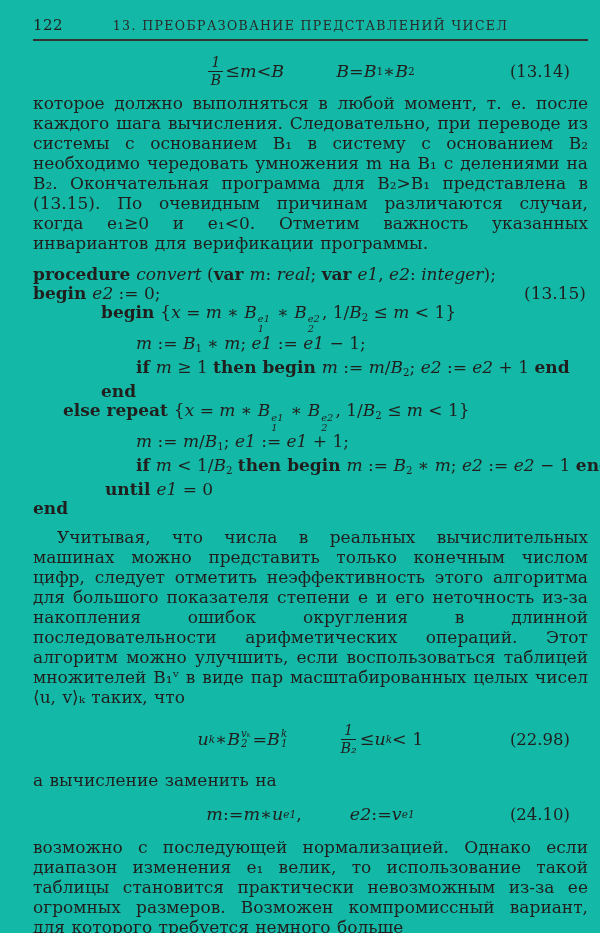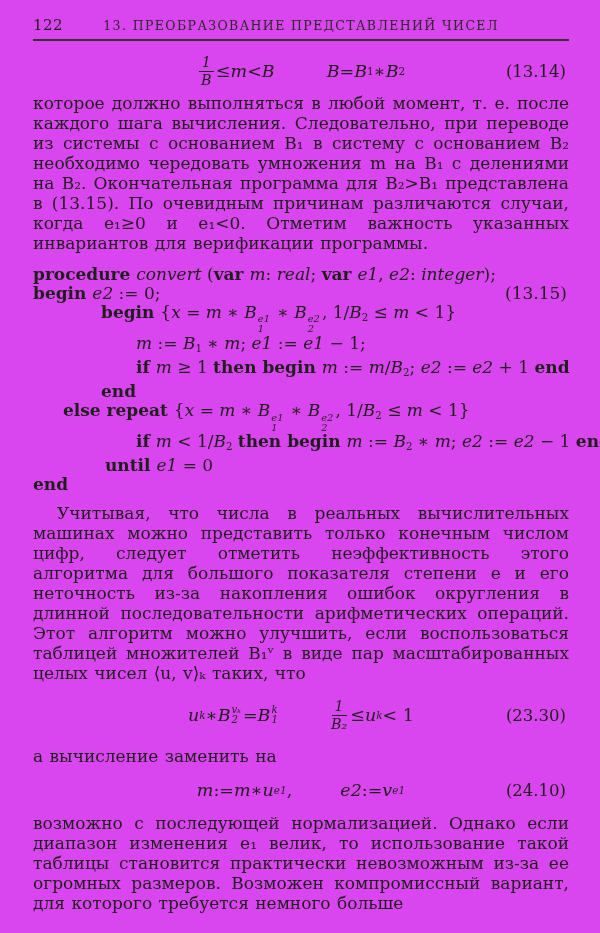--- a/index.html
+++ b/index.html
@@ -1,24 +1,24 @@
 <!DOCTYPE html>
 <html lang="ru"><head>
 <meta charset="utf-8">
 <style>
   html,body{margin:0;padding:0;background:#e8e6e2;}
   .page{
     position:relative;
     width:600px;height:933px;
     margin:0 auto;
-    background:#d946ef;
+    background:#14b8a6;
     color:#201f1d;
     font-family:"DejaVu Serif","Liberation Serif",serif;
     box-sizing:border-box;
-    padding:16px 31px 0 33px;
+    padding:16px 12px 0 33px;
     overflow:hidden;
   }
   
   .running-head{
     display:flex;align-items:baseline;
     font-size:14px;
   }
   .page-num{width:48px;font-size:15px;letter-spacing:.5px;}
   .run-title{
     flex:1;text-align:center;
@@ -42,21 +42,21 @@
   
   .formula{
     position:relative;
     margin:7px 0 5px 0;
     min-height:34px;
     display:flex;align-items:center;justify-content:center;
     font-size:17.5px;
   }
   .formula-math{display:inline-flex;align-items:center;white-space:nowrap;}
   .formula-label{
-    position:absolute;right:3px;top:50%;
+    position:absolute;right:18px;top:50%;
     transform:translateY(-50%);
     font-size:16.5px;
   }
   .frac{
     display:inline-flex;flex-direction:column;align-items:center;
     vertical-align:middle;
     font-size:.82em;line-height:1.15;font-style:italic;
     margin:0 2px;
   }
   .frac .num{border-bottom:1.4px solid #201f1d;padding:0 3px;}
@@ -138,20 +138,21 @@
         <div class="code-line" style="padding-left: 103px;"><span class="id">m</span><span class=""> := </span><span class="id">B</span><span class="sb">1</span><span class=""> ∗ </span><span class="id">m</span><span class="">; </span><span class="id">e1</span><span class=""> := </span><span class="id">e1</span><span class=""> − 1;</span></div>
         <div class="code-line" style="padding-left: 103px;"><span class="kw">if </span><span class="id">m</span><span class=""> ≥ 1 </span><span class="kw">then begin </span><span class="id">m</span><span class=""> := </span><span class="id">m</span><span class="">/</span><span class="id">B</span><span class="sb">2</span><span class="">; </span><span class="id">e2</span><span class=""> := </span><span class="id">e2</span><span class=""> + 1 </span><span class="kw">end</span></div>
         <div class="code-line" style="padding-left: 68px;"><span class="kw">end</span></div>
         <div class="code-line" style="padding-left: 30px;"><span class="kw">else repeat </span><span class="">{</span><span class="id">x</span><span class=""> = </span><span class="id">m</span><span class=""> ∗ </span><span class="id">B</span><span class="ss">
             <span>e1</span>
             <span>1</span>
           </span><span class=""> ∗ </span><span class="id">B</span><span class="ss">
             <span>e2</span>
             <span>2</span>
           </span><span class="">,  1/</span><span class="id">B</span><span class="sb">2</span><span class=""> ≤ </span><span class="id">m</span><span class=""> &lt; 1}</span></div>
+        <div class="code-line" style="padding-left: 103px;"><span class="id">m</span><span class=""> := </span><span class="id">m</span><span class="">/</span><span class="id">B</span><span class="sb">1</span><span class="">; </span><span class="id">e1</span><span class=""> := </span><span class="id">e1</span><span class=""> + 1;</span></div>
         <div class="code-line" style="padding-left: 103px;"><span class="kw">if </span><span class="id">m</span><span class=""> &lt; 1/</span><span class="id">B</span><span class="sb">2</span><span class=""> </span><span class="kw">then begin </span><span class="id">m</span><span class=""> := </span><span class="id">B</span><span class="sb">2</span><span class=""> ∗ </span><span class="id">m</span><span class="">; </span><span class="id">e2</span><span class=""> := </span><span class="id">e2</span><span class=""> − 1 </span><span class="kw">end</span></div>
         <div class="code-line" style="padding-left: 72px;"><span class="kw">until </span><span class="id">e1</span><span class=""> = 0</span></div>
         <div class="code-line" style="padding-left: 0px;"><span class="kw">end</span></div>
       </div>
   </div>
 
   <p class="body-par first-indent">Учитывая, что числа в реальных вычислительных машинах можно представить только конечным числом цифр, следует отметить неэффективность этого алгоритма для большого показателя степени e и его неточность из-за накопления ошибок округления в длинной последовательности арифметических операций. Этот алгоритм можно улучшить, если воспользоваться таблицей множителей B₁ᵛ в виде пар масштабированных целых чисел ⟨u, v⟩ₖ таких, что</p>
 
   <div class="formula" style="min-height:50px;">
     <span class="formula-math">
@@ -172,21 +173,21 @@
         <span class="gap" style="width: 48px;"></span>
         <span class="frac">
           <span class="num">1</span>
           <span class="den">B₂</span>
         </span>
         <span class=""> ≤ </span>
         <span class="id">u</span>
         <span class="sbi">k</span>
         <span class=""> &lt; 1</span>
       </span>
-    <span class="formula-label">(23.30)</span>
+    <span class="formula-label">(22.98)</span>
   </div>
 
   <p class="body-par space-above">а вычисление заменить на</p>
 
   <div class="formula">
     <span class="formula-math">
         <span class="id">m</span>
         <span class=""> := </span>
         <span class="id">m</span>
         <span class=""> ∗ </span>

